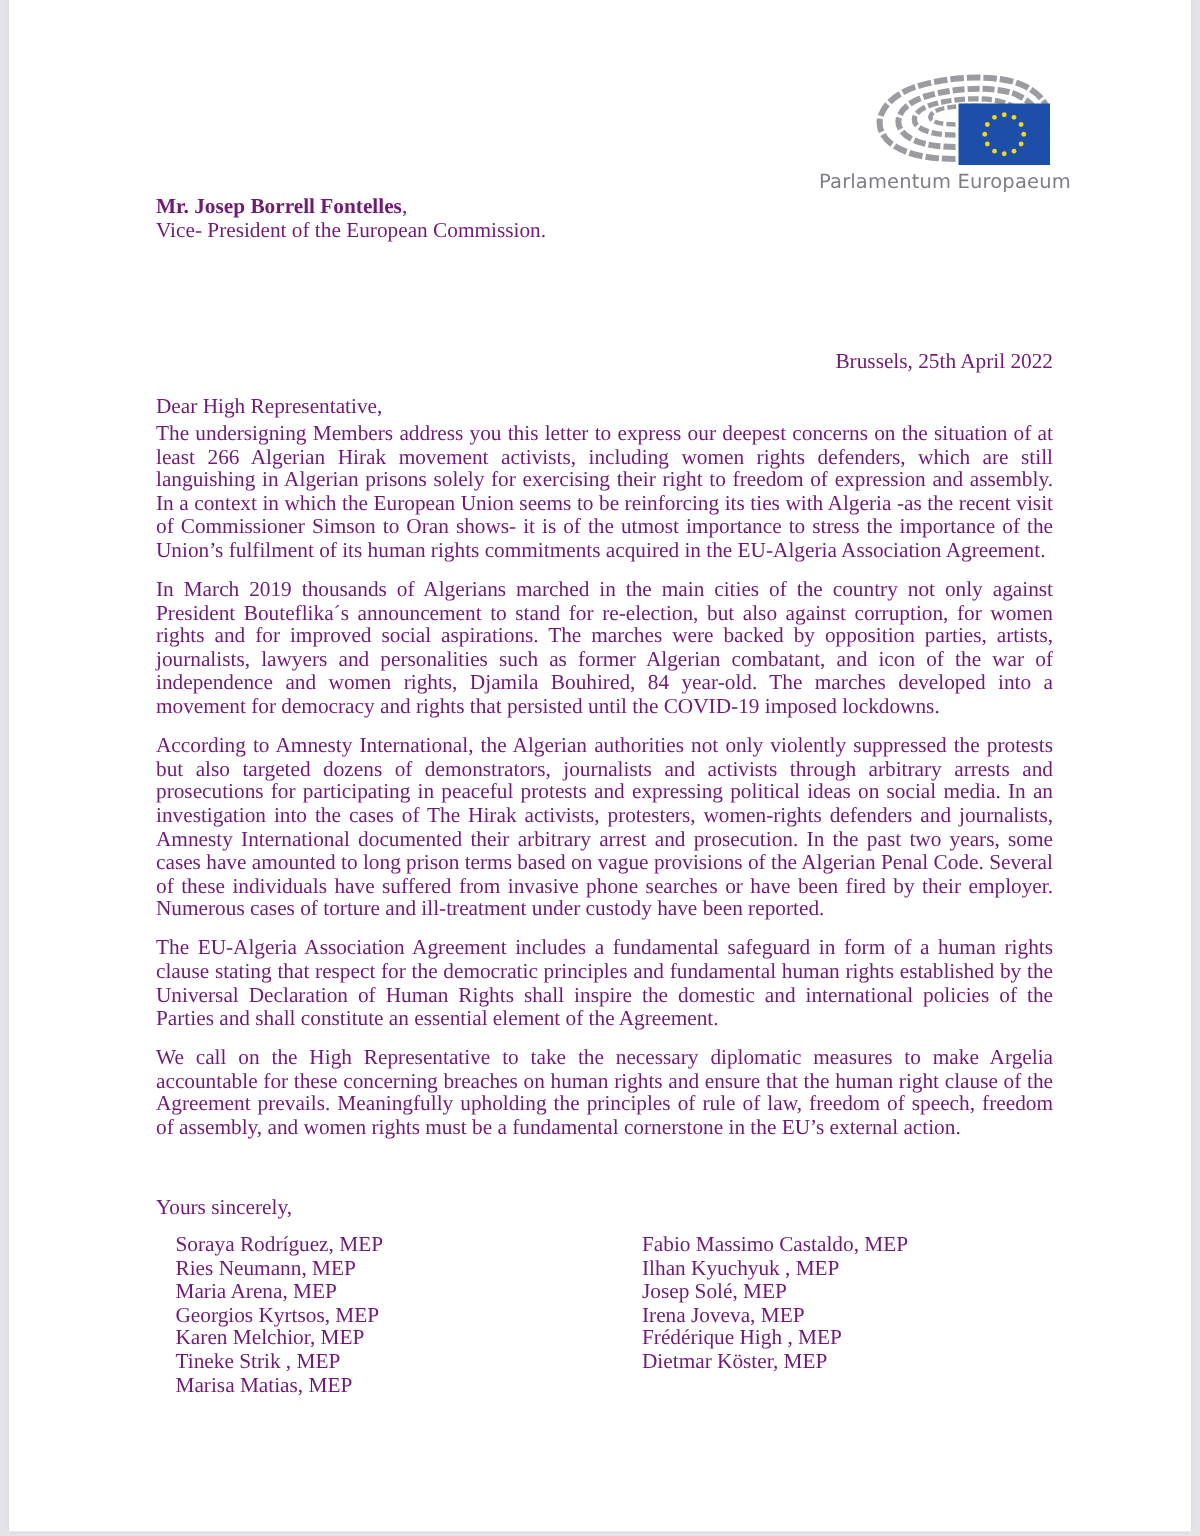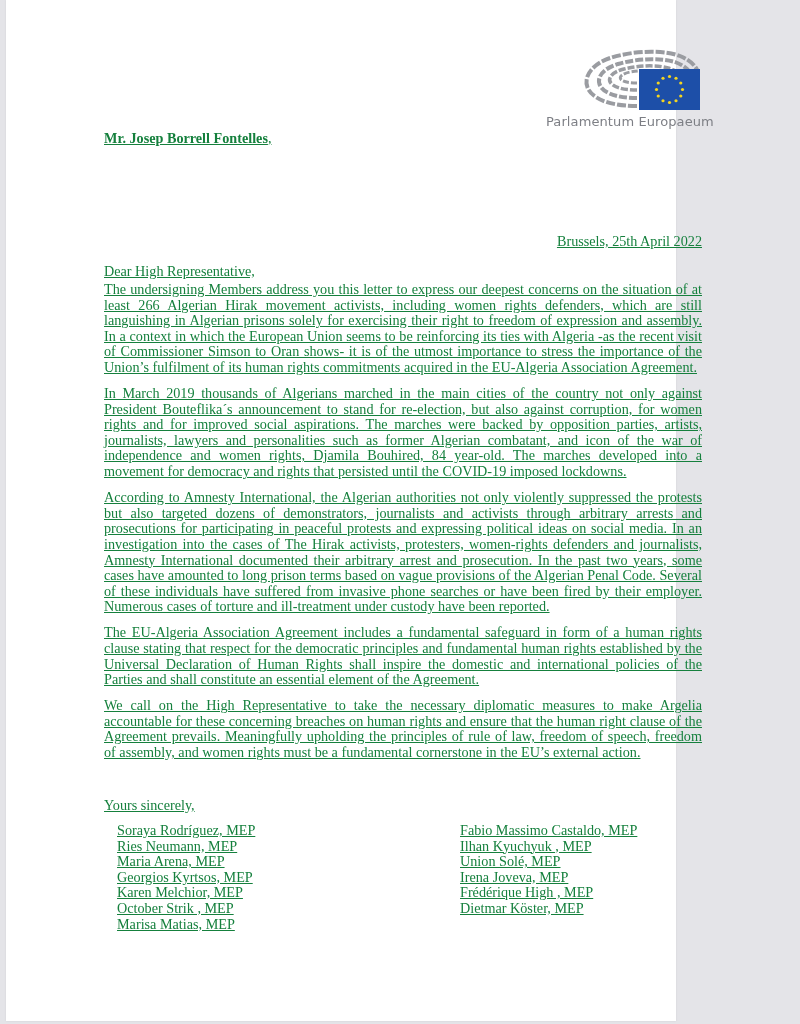--- a/index.html
+++ b/index.html
@@ -10,31 +10,30 @@
     body {
       width: 800px;
       height: 1024px;
       position: relative;
       overflow: hidden;
     }
     .page {
       position: absolute;
       left: 6px;
       top: 0;
-      width: 670px;
+      width: 788px;
       height: 1021px;
       background: #ffffff;
       box-shadow: 0 0 2px rgba(0,0,0,0.08);
     }
     .doc-text {
       font-family: "Liberation Serif", "DejaVu Serif", serif;
-      color: #15803d;
+      color: #701a75;
       font-size: 14.2px;
       line-height: 15.6px;
-      text-decoration: underline;
     }
     .logo {
       position: absolute;
       left: 534px;
       top: 40px;
       width: 170px;
       height: 96px;
     }
     .logo svg {
       position: absolute;
@@ -87,21 +86,21 @@
     .closing {
       position: absolute;
       left: 98px;
       top: 798px;
     }
     .signatories {
       position: absolute;
       top: 823px;
     }
     .signatories.col-left { left: 111px; }
-    .signatories.col-right { left: 422px; margin-left: 32px; }
+    .signatories.col-right { left: 422px; }
     .signatories div {
       white-space: nowrap;
     }
   </style>
 </head>
 <body>
 
 <div class="page">
 
   <div class="logo">
@@ -126,20 +125,21 @@
           <circle cx="116.50" cy="49.50" r="1.6"></circle>
           <circle cx="118.24" cy="43.00" r="1.6"></circle>
           <circle cx="123.00" cy="38.24" r="1.6"></circle>
         </g>
     </svg>
     <div class="logo-text">Parlamentum Europaeum</div>
   </div>
 
   <div class="addressee doc-text">
     <div><span class="name">Mr. Josep Borrell Fontelles</span><span>,</span></div>
+    <div>Vice- President of the European Commission.</div>
   </div>
 
   <div class="date doc-text">Brussels, 25th April 2022</div>
 
   <div class="salutation doc-text">Dear High Representative,</div>
 
   <div class="body doc-text">
     <p>The undersigning Members address you this letter to express our deepest concerns on the situation of at least 266 Algerian Hirak movement activists, including women rights defenders, which are still languishing in Algerian prisons solely for exercising their right to freedom of expression and assembly. In a context in which the European Union seems to be reinforcing its ties with Algeria -as the recent visit of Commissioner Simson to Oran shows- it is of the utmost importance to stress the importance of the Union’s fulfilment of its human rights commitments acquired in the EU-Algeria Association Agreement.</p>
     <p>In March 2019 thousands of Algerians marched in the main cities of the country not only against President Bouteflika´s announcement to stand for re-election, but also against corruption, for women rights and for improved social aspirations. The marches were backed by opposition parties, artists, journalists, lawyers and personalities such as former Algerian combatant, and icon of the war of independence and women rights, Djamila Bouhired, 84 year-old. The marches developed into a movement for democracy and rights that persisted until the COVID-19 imposed lockdowns.</p>
     <p>According to Amnesty International, the Algerian authorities not only violently suppressed the protests but also targeted dozens of demonstrators, journalists and activists through arbitrary arrests and prosecutions for participating in peaceful protests and expressing political ideas on social media. In an investigation into the cases of The Hirak activists, protesters, women-rights defenders and journalists, Amnesty International documented their arbitrary arrest and prosecution. In the past two years, some cases have amounted to long prison terms based on vague provisions of the Algerian Penal Code. Several of these individuals have suffered from invasive phone searches or have been fired by their employer. Numerous cases of torture and ill-treatment under custody have been reported.</p>
@@ -148,26 +148,26 @@
   </div>
 
   <div class="closing doc-text">Yours sincerely,</div>
 
   <div class="signatories col-left doc-text">
     <div>Soraya Rodríguez, MEP</div>
     <div>Ries Neumann, MEP</div>
     <div>Maria Arena, MEP</div>
     <div>Georgios Kyrtsos, MEP</div>
     <div>Karen Melchior, MEP</div>
-    <div>October Strik , MEP</div>
+    <div>Tineke Strik , MEP</div>
     <div>Marisa Matias, MEP</div>
   </div>
 
   <div class="signatories col-right doc-text">
     <div>Fabio Massimo Castaldo, MEP</div>
     <div>Ilhan Kyuchyuk , MEP</div>
-    <div>Union Solé, MEP</div>
+    <div>Josep Solé, MEP</div>
     <div>Irena Joveva, MEP</div>
     <div>Frédérique High , MEP</div>
     <div>Dietmar Köster, MEP</div>
   </div>
 
 </div>
 
 </body></html>

